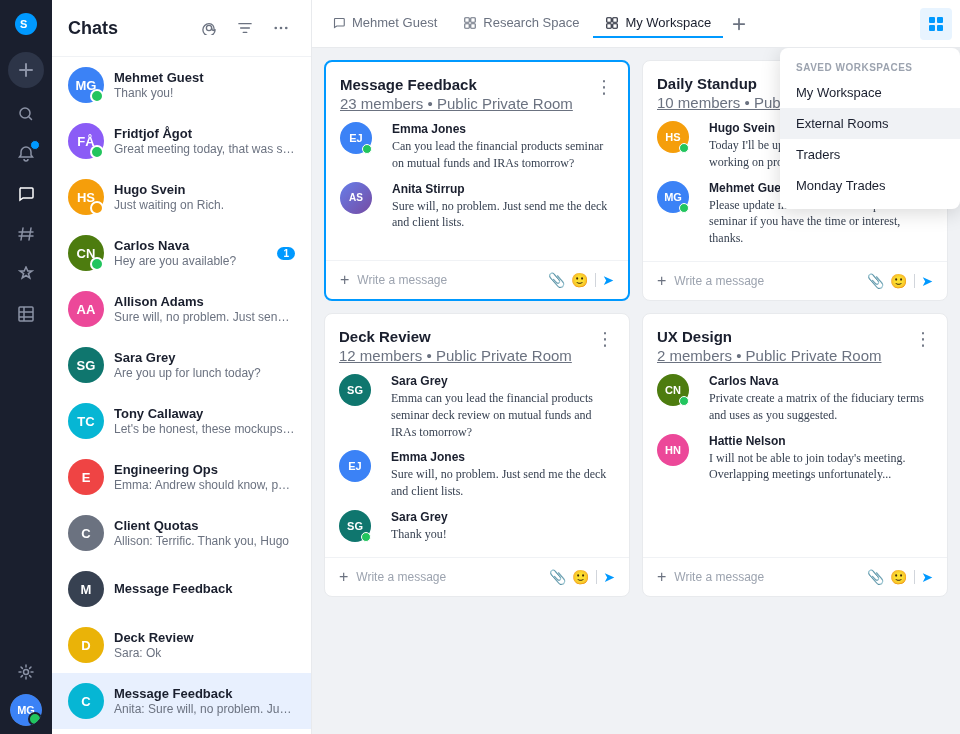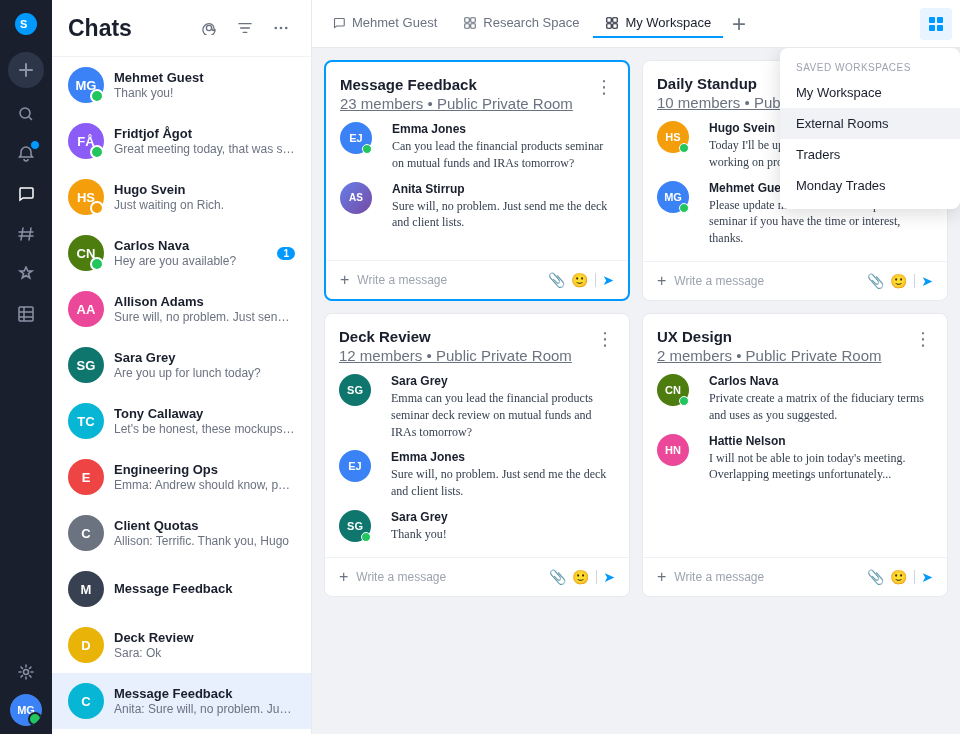--- a/index.html
+++ b/index.html
@@ -27,21 +27,21 @@
       content: ''; width: 10px; height: 10px; background: #22c55e; border-radius: 50%; position: absolute; bottom: 0; right: 0; border: 2px solid #1a1f2e;
     }
 
     
     .chats-panel {
       width: 260px; background: #fff; display: flex; flex-direction: column; flex-shrink: 0; border-right: 1px solid #e8eaed;
     }
     .chats-header {
       display: flex; align-items: center; padding: 14px 16px; border-bottom: 1px solid #f0f2f5;
     }
-    .chats-title { font-size: 23px; font-weight: 600; color: #1a1f2e; flex: 1; }
+    .chats-title { font-size: 18px; font-weight: 600; color: #1a1f2e; flex: 1; }
     .chats-actions { display: flex; gap: 8px; }
     .chats-action-btn { width: 28px; height: 28px; display: flex; align-items: center; justify-content: center; color: #6b7280; cursor: pointer; border-radius: 4px; }
 
     .chat-list { overflow-y: auto; flex: 1; }
     .chat-item {
       display: flex; align-items: center; padding: 10px 16px; cursor: pointer; gap: 10px;
     }
     .chat-item.active { background: #e8f0fe; }
     .chat-avatar {
       width: 36px; height: 36px; border-radius: 50%; flex-shrink: 0; display: flex; align-items: center; justify-content: center; font-size: 13px; font-weight: 600; color: #fff; position: relative;
@@ -101,21 +101,21 @@
     .room-compose-plus { color: #6b7280; font-size: 16px; cursor: pointer; }
     .room-compose-input { flex: 1; font-size: 12px; color: #9ca3af; }
     .room-compose-actions { display: flex; align-items: center; gap: 6px; color: #6b7280; }
     .room-compose-actions span { cursor: pointer; font-size: 14px; }
     .compose-divider { width: 1px; height: 14px; background: #d1d5db; }
 
     
     .dropdown-overlay {
       position: absolute; top: 0; right: 0; width: 180px; background: #fff; border-radius: 8px; box-shadow: 0 4px 20px rgba(0,0,0,0.15); z-index: 100; padding: 8px 0;
     }
-    .dropdown-header { font-size: 10px; font-weight: 400; color: #9ca3af; padding: 6px 16px 4px; letter-spacing: 0.05em; text-transform: uppercase; }
+    .dropdown-header { font-size: 10px; font-weight: 700; color: #9ca3af; padding: 6px 16px 4px; letter-spacing: 0.05em; text-transform: uppercase; }
     .dropdown-item {
       padding: 8px 16px; font-size: 13px; color: #1a1f2e; cursor: pointer; display: flex; align-items: center; justify-content: space-between;
     }
     .dropdown-item.active { background: #f0f2f5; font-weight: 500; }
 
     
     .av-blue { background: #3b82f6; }
     .av-purple { background: #8b5cf6; }
     .av-orange { background: #f59e0b; }
     .av-pink { background: #ec4899; }

